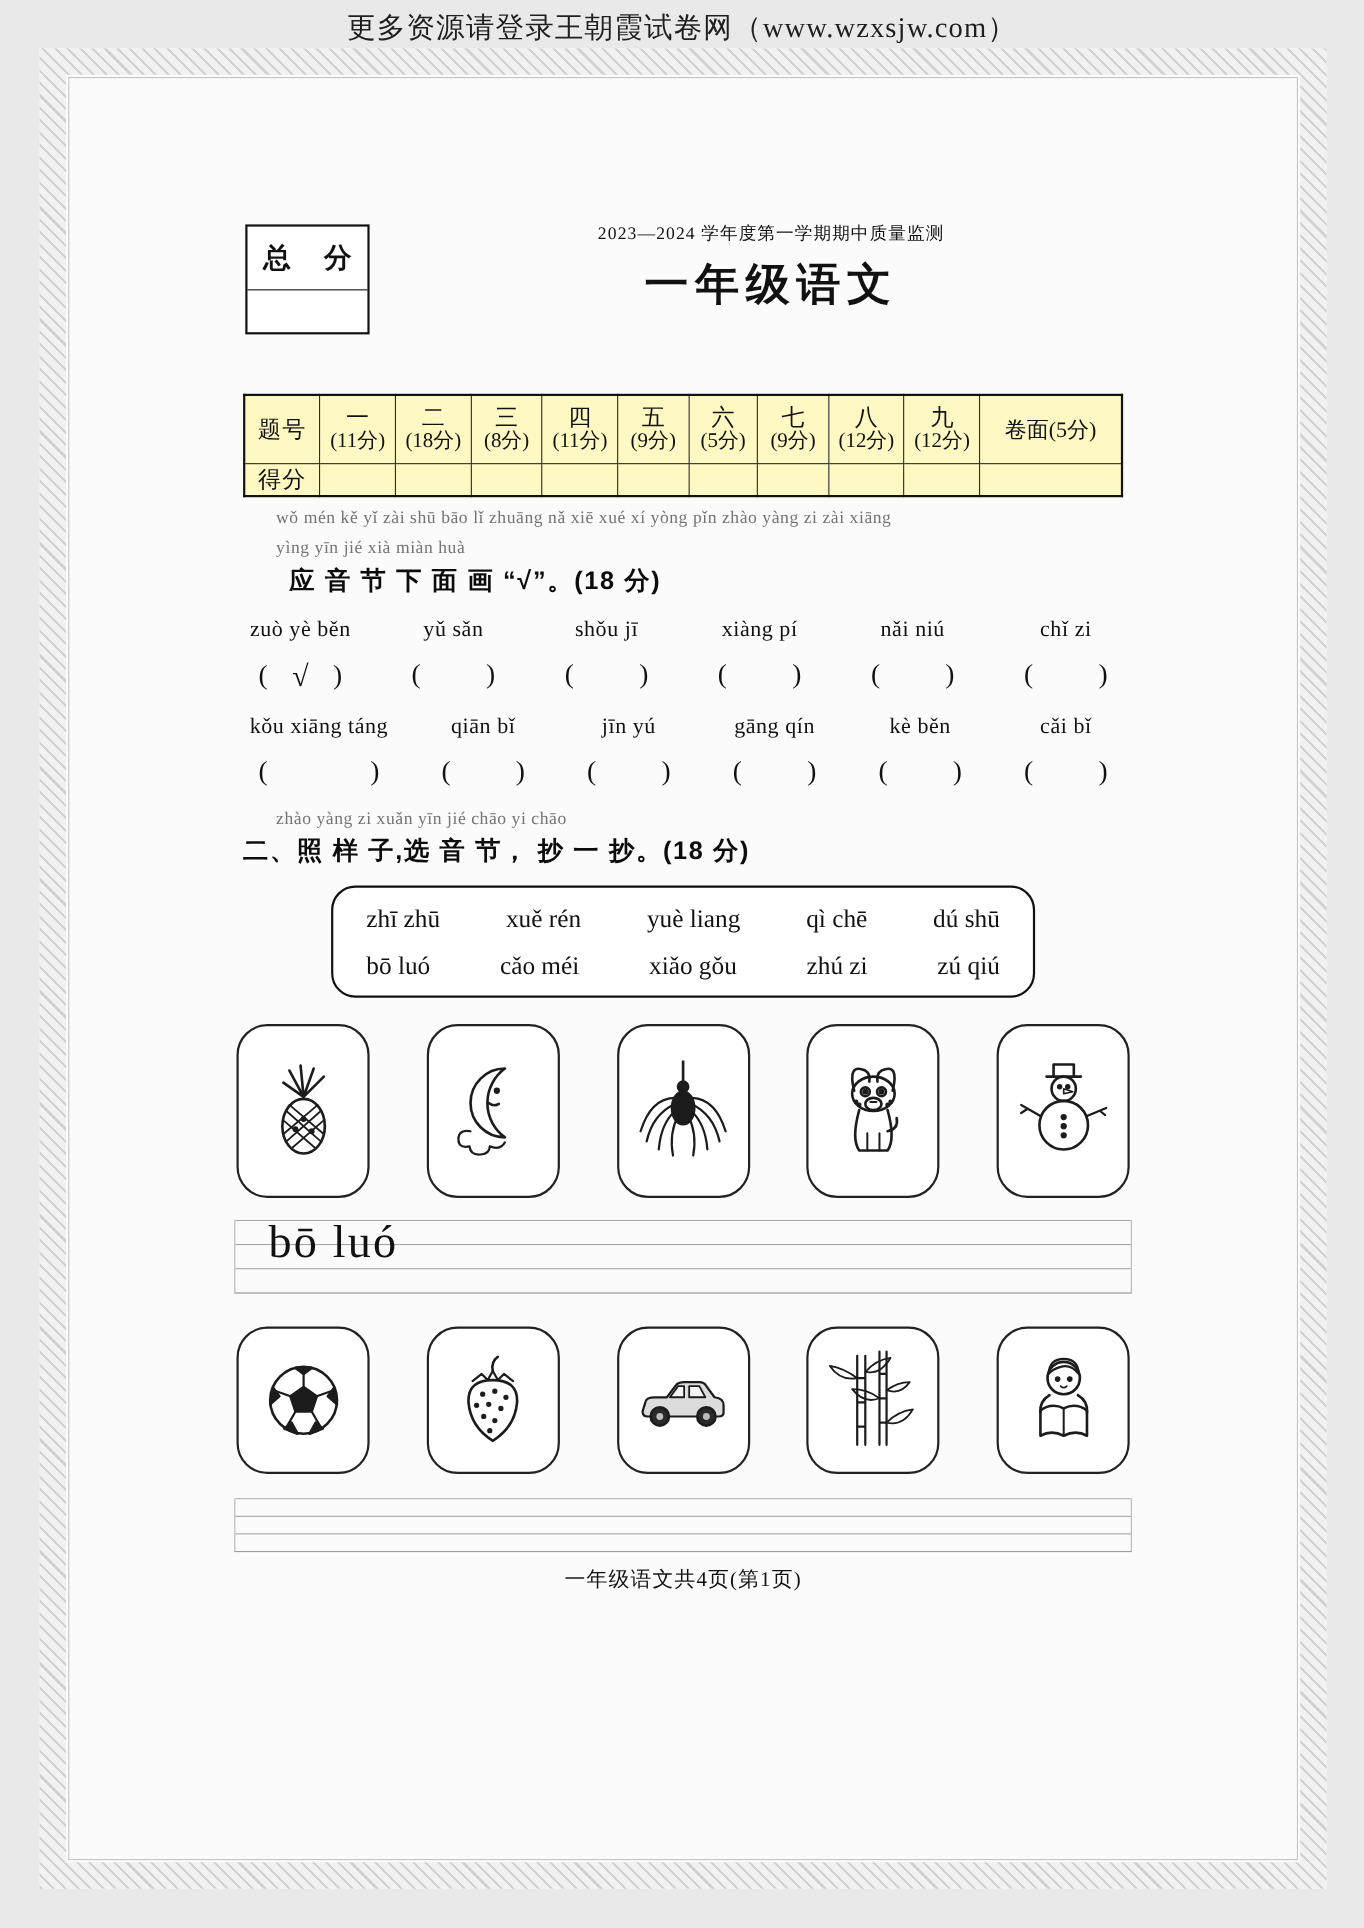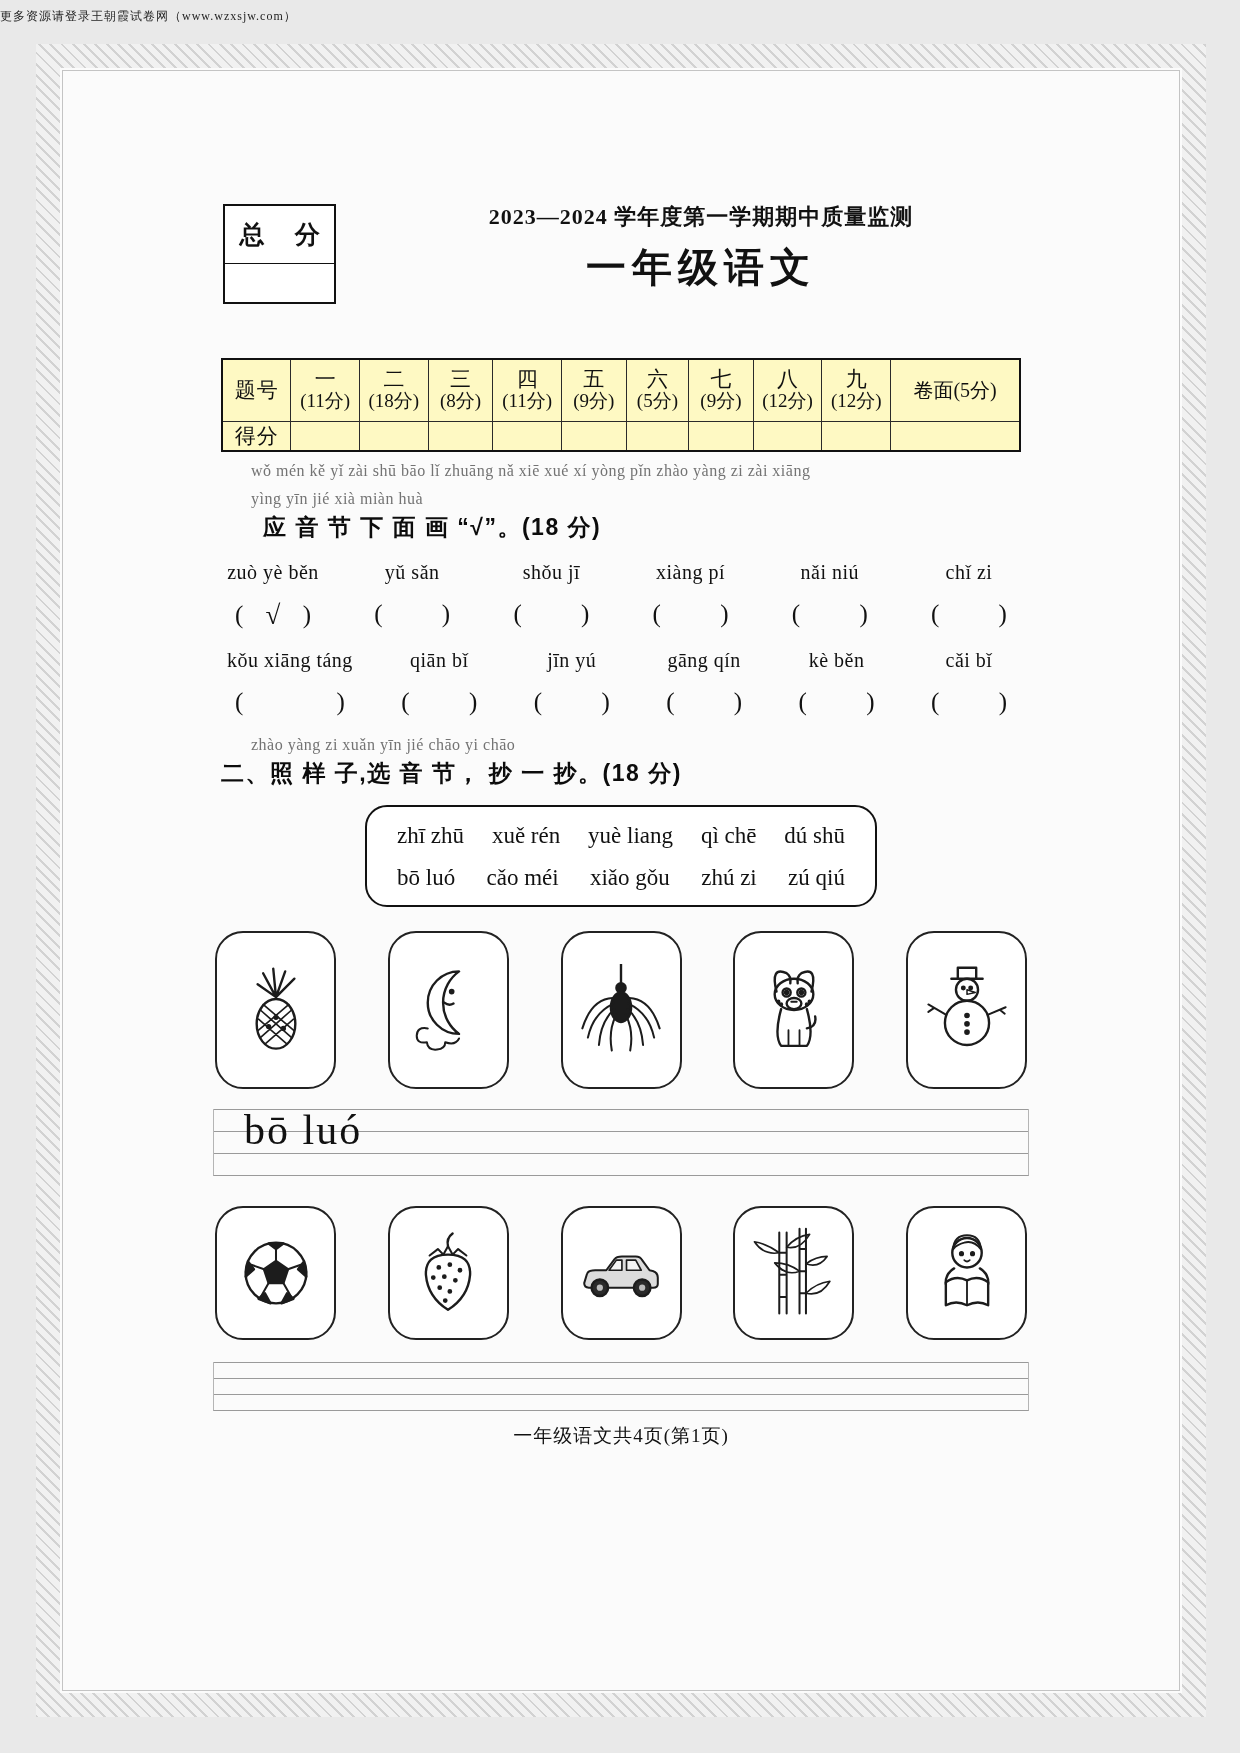--- a/index.html
+++ b/index.html
@@ -6,21 +6,21 @@
   html,body { width:1240px; height:1753px; }
   body {
     position:relative;
     background:#e9e9e9;
     font-family:"Liberation Serif", serif;
     color:#111;
     overflow:hidden;
   }
   .site-header {
     position:absolute; top:8px; left:0; width:100%;
-    text-align:left; font-size:12px; color:#1f1f1f;
+    text-align:center; font-size:26px; color:#1f1f1f;
     letter-spacing:1px;
   }
   
   .frame {
     position:absolute; left:36px; top:44px; right:34px; bottom:36px;
     border:24px solid;
     border-image: repeating-linear-gradient(45deg,#d2d2d2 0 2px,#f1f1f1 2px 8px) 24;
     background:#fbfbfb;
   }
   .frame-line {
@@ -34,21 +34,21 @@
   .score-box {
     position:absolute; left:2px; top:2px; width:113px; height:100px;
     border:2.5px solid #111; background:#fff;
   }
   .score-box .lbl {
     height:58px; border-bottom:1.5px solid #111;
     display:flex; align-items:center; justify-content:center;
     font-size:25px; font-weight:700; letter-spacing:12px; padding-left:12px;
   }
   .titles { padding-left:160px; text-align:center; }
-  .t1 { margin-top:20px; font-size:22px; font-weight:700; letter-spacing:1px; }
+  .t1 { margin-top:20px; font-size:16px; font-weight:400; letter-spacing:1px; }
   .t2 { margin-top:8px; font-size:40px; font-weight:900; letter-spacing:6px;
         font-family:"Liberation Sans", sans-serif; }
   
   table.scores {
     width:800px; margin-top:4px; border-collapse:collapse; background:#fef9c3;
     border:2.5px solid #111;
   }
   table.scores td {
     border:1.5px solid #2b2b2b; text-align:center; vertical-align:middle;
   }
@@ -70,21 +70,21 @@
   .wrow { display:flex; justify-content:space-between; margin-top:18px; padding:0 6px; }
   .wcol { text-align:center; min-width:92px; }
   .wpin { font-size:20px; letter-spacing:.5px; }
   .wpar {
     display:flex; justify-content:space-between; align-items:center;
     font-size:25px; margin-top:16px; padding:0 8px;
   }
   .mark { font-size:27px; font-style:italic; min-width:30px; display:inline-block; }
   
   .bank {
-    width:512px; margin:16px auto 0; border:2px solid #111; border-radius:22px;
+    width:640px; margin:16px auto 0; border:2px solid #111; border-radius:22px;
     padding:16px 30px 14px; background:#fff;
   }
   .bank-row { display:flex; justify-content:space-between; font-size:23px; }
   .bank-row + .bank-row { margin-top:16px; }
   
   .pics { display:flex; justify-content:space-between; margin:24px -6px 0; }
   .pic {
     width:121px; height:158px; border:2.5px solid #222; border-radius:28px;
     display:flex; align-items:center; justify-content:center; background:#fff;
   }

